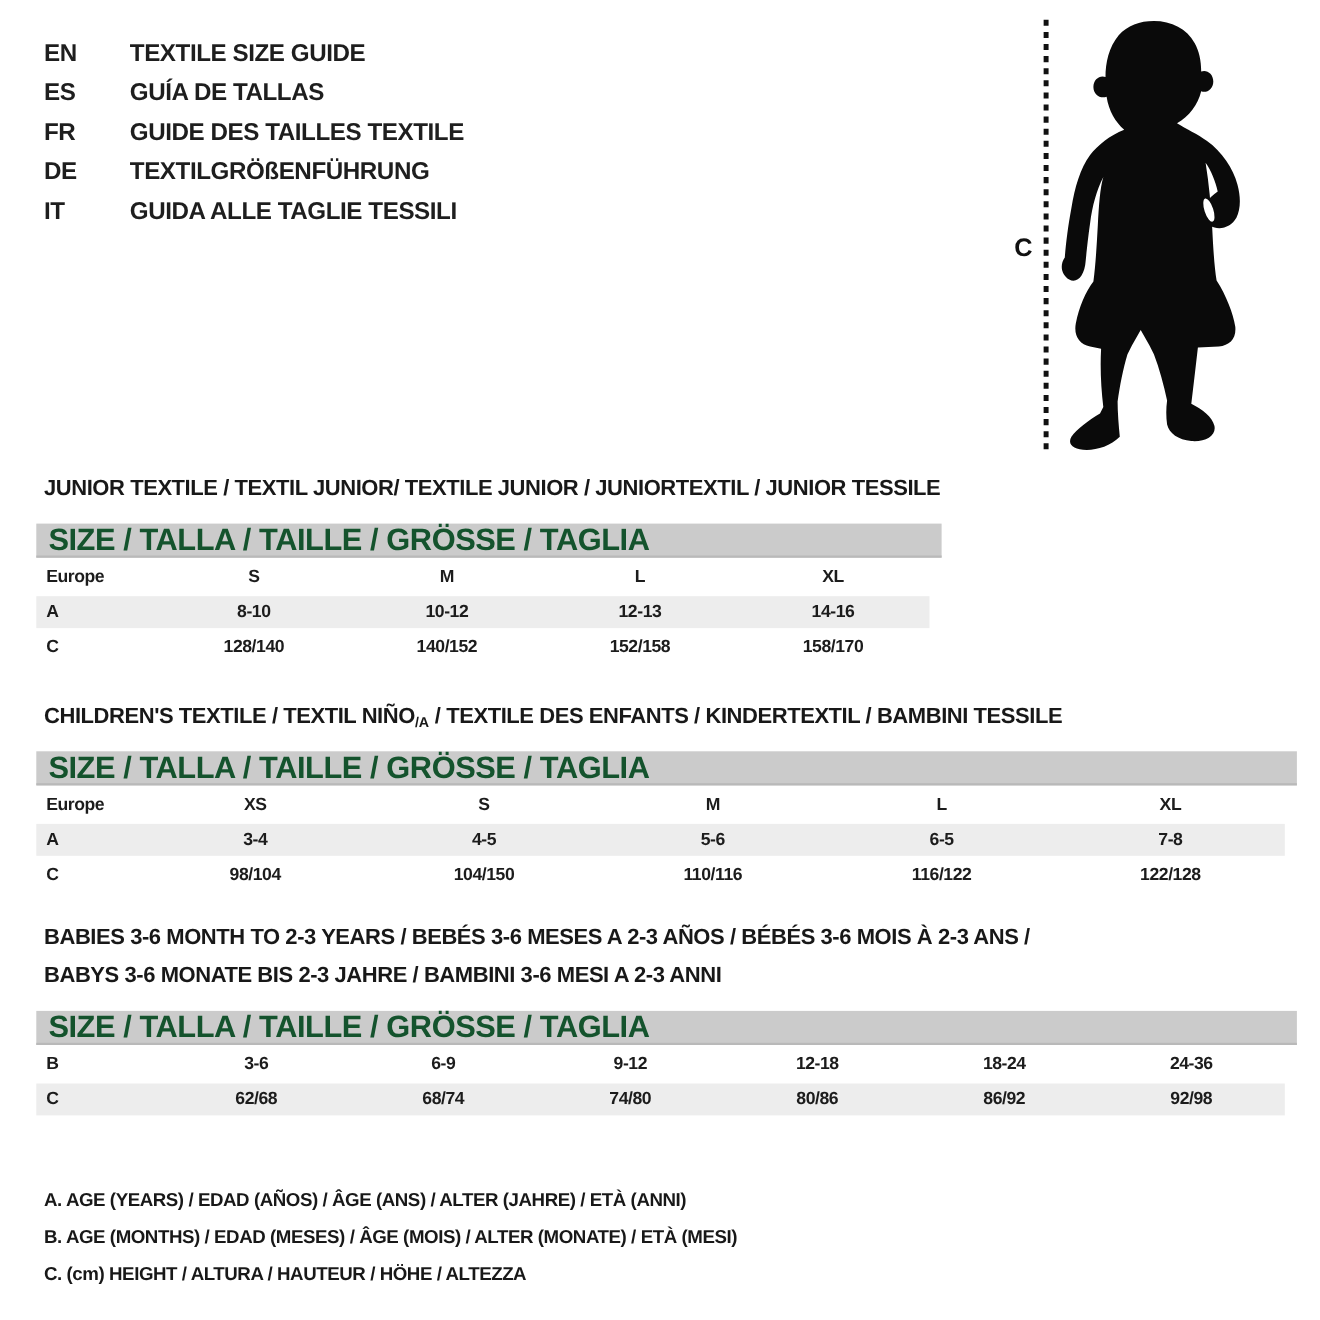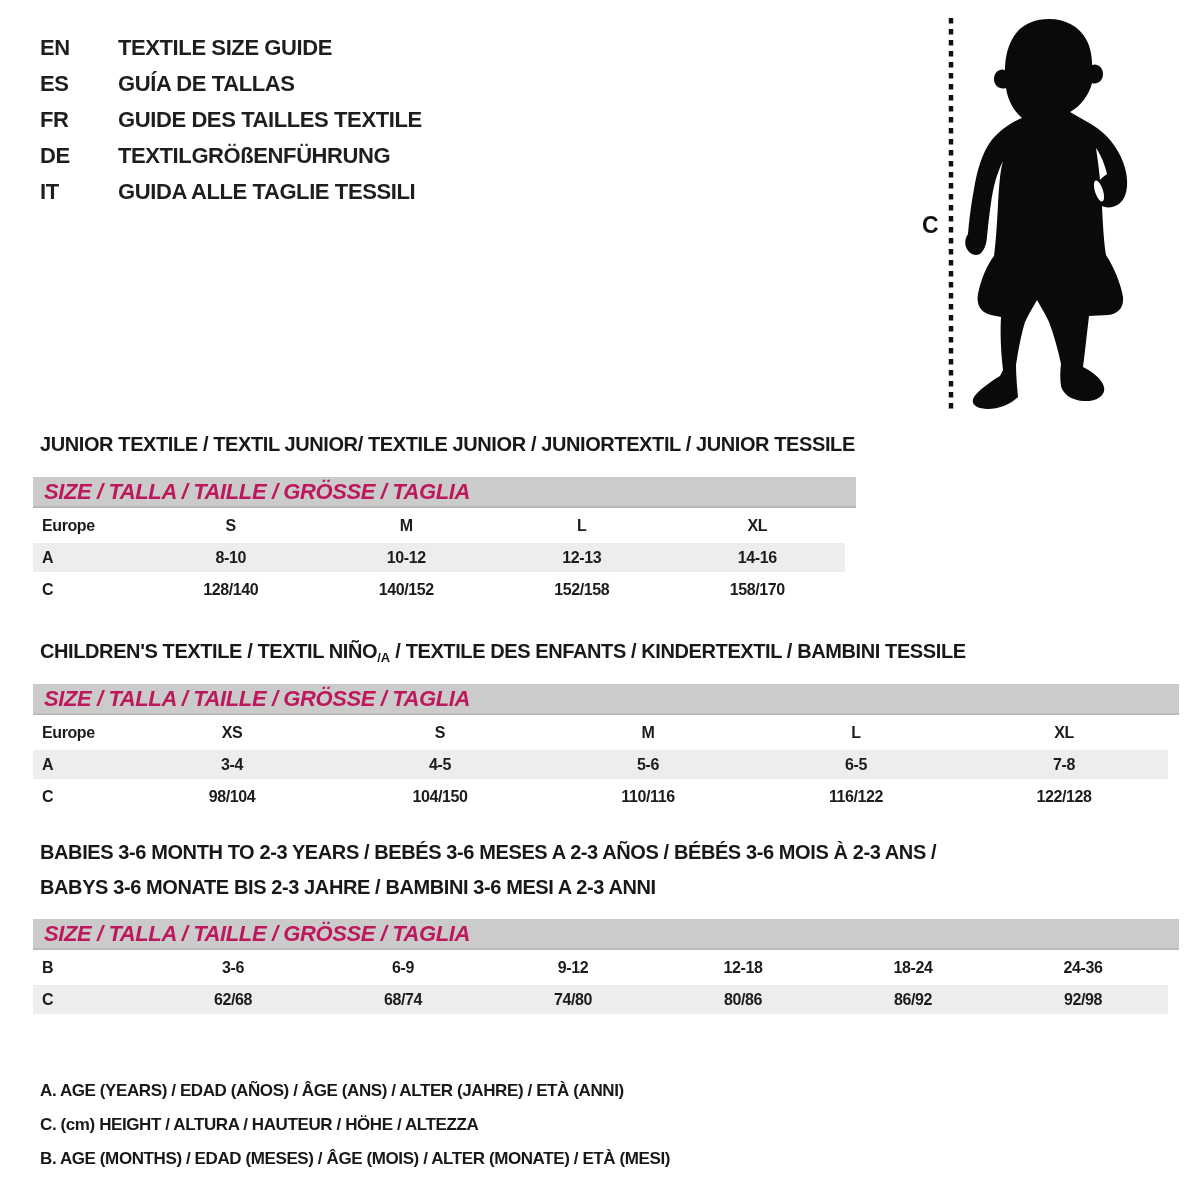--- a/index.html
+++ b/index.html
@@ -16,21 +16,21 @@
   
   .figure{position:absolute;left:905px;top:12px;width:245px;height:408px;}
   .cmark{position:absolute;left:17px;top:200px;font-size:23px;color:#111;}
   .figure svg{position:absolute;left:0;top:0;}
   
   .section{position:absolute;left:33px;}
   .sec-heading{margin-left:7px;font-size:20px;line-height:37px;white-space:nowrap;color:#181818;}
   .sec-heading .subpart{font-size:13px;vertical-align:-4px;letter-spacing:0;}
   .sizebar{
     height:29px;line-height:29px;background:#cbcbcb;border-bottom:2px solid #b9b9b9;
-    padding-left:11px;font-size:22px;color:#be185d;margin-top:8px;font-style:italic;
+    padding-left:11px;font-size:28px;color:#14532d;margin-top:8px;
   }
   .trows{margin-top:2px;}
   .trow{display:flex;height:29px;line-height:29px;margin-top:3px;font-size:16px;color:#1c1c1c;}
   .trow.shaded{background:#ededed;}
   .tlabel{padding-left:9px;box-sizing:border-box;}
   .tcell{flex:1;text-align:center;}
   .w-narrow{width:812px;}
   .w-wide{width:1135px;}
   .sec0 .tlabel{width:110px;}
   .sec1 .tlabel{width:95px;}
@@ -186,17 +186,17 @@
           <div class="tcell">74/80</div>
           <div class="tcell">80/86</div>
           <div class="tcell">86/92</div>
           <div class="tcell">92/98</div>
         </div>
       </div>
   </div>
 
   <div class="legend">
     <div class="legend-line">A. AGE (YEARS) / EDAD (AÑOS) / ÂGE (ANS) / ALTER (JAHRE) / ETÀ (ANNI)</div>
+    <div class="legend-line">B. AGE (MONTHS) / EDAD (MESES) / ÂGE (MOIS) / ALTER (MONATE) / ETÀ (MESI)</div>
     <div class="legend-line">C. (cm) HEIGHT / ALTURA / HAUTEUR / HÖHE / ALTEZZA</div>
-    <div class="legend-line">B. AGE (MONTHS) / EDAD (MESES) / ÂGE (MOIS) / ALTER (MONATE) / ETÀ (MESI)</div>
   </div>
 
 </div>
 
 </body></html>

